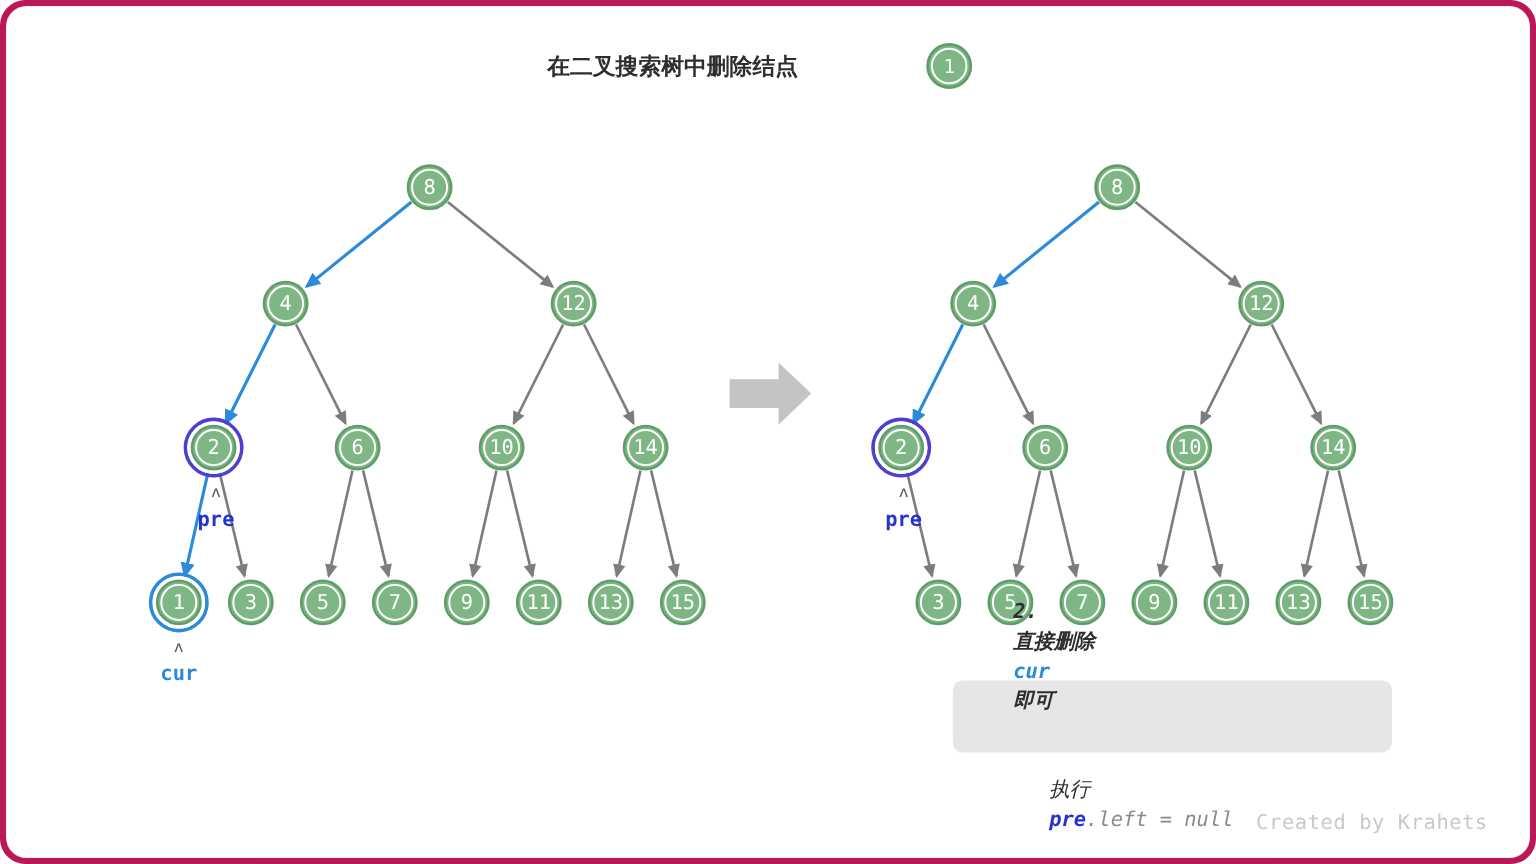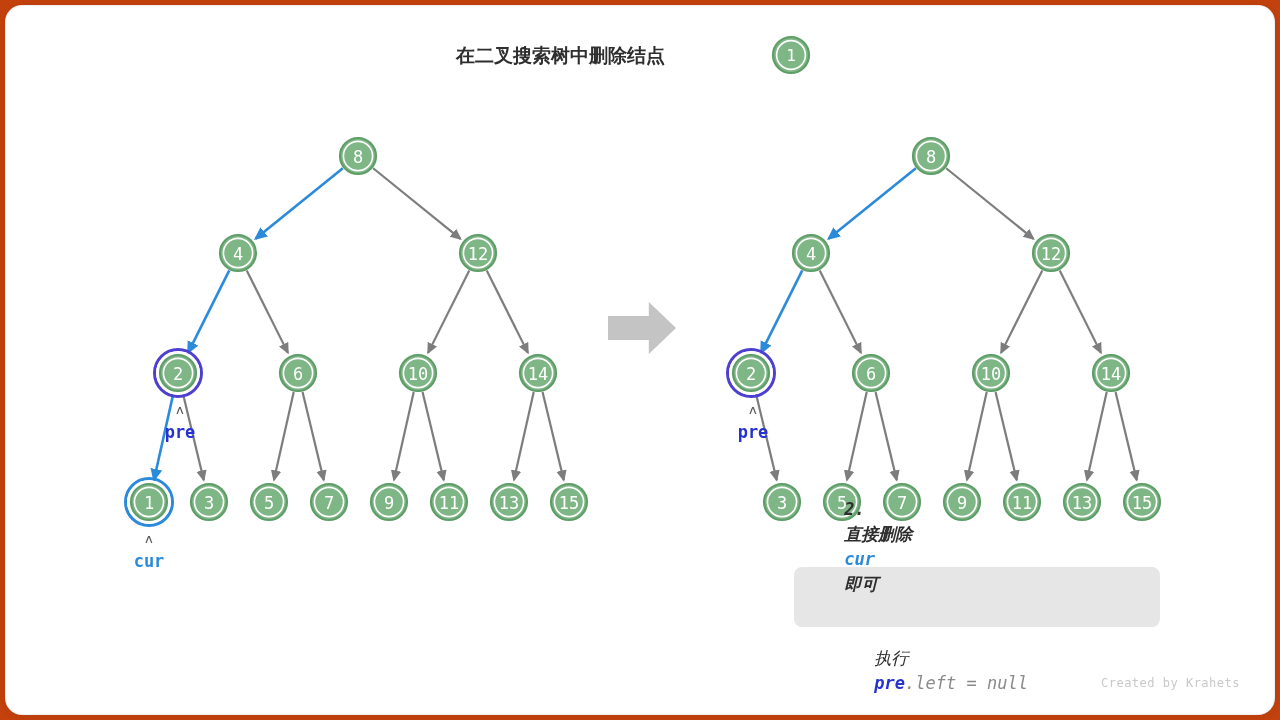--- a/index.html
+++ b/index.html
@@ -3,22 +3,23 @@
 <meta charset="utf-8">
 <style>
   html, body {
     margin: 0; padding: 0;
     background: #ffffff;
     font-family: "Liberation Sans", sans-serif;
   }
   #canvas {
     position: relative;
     width: 1280px; height: 720px;
-    background: #c2410c;
+    background: #be185d;
     overflow: hidden;
+    border-radius: 21px;
   }
   #card {
     position: absolute;
     left: 6px; top: 6px;
     width: 1268px; height: 708px;
     background: #ffffff;
     border-radius: 16px;
     box-shadow: 0 0 0 1px #f0f0f0, 0 1px 10px rgba(0,0,0,0.07);
   }
   svg#scene {
@@ -158,21 +159,21 @@
     font-weight: bold;
     color: #2e2e2e;
   }
   #box-left { left: 142px; top: 585px; width: 305px; height: 52px; padding: 0 0 0 28px; }
   #box-mid  { left: 506px; top: 567px; width: 230px; height: 88px; align-items: center; }
   #box-right{ left: 794px; top: 567px; width: 366px; height: 60px; padding: 0 0 0 22px; font-style: italic; }
   #footer {
     position: absolute;
     right: 40px; top: 676px;
     font-family: "DejaVu Sans Mono", monospace;
-    font-size: 12px;
+    font-size: 17px;
     color: #c9c9c9;
     letter-spacing: 0.5px;
   }
 </style>
 </head>
 <body>
 
 <div id="canvas">
   <div id="card"></div>
 

